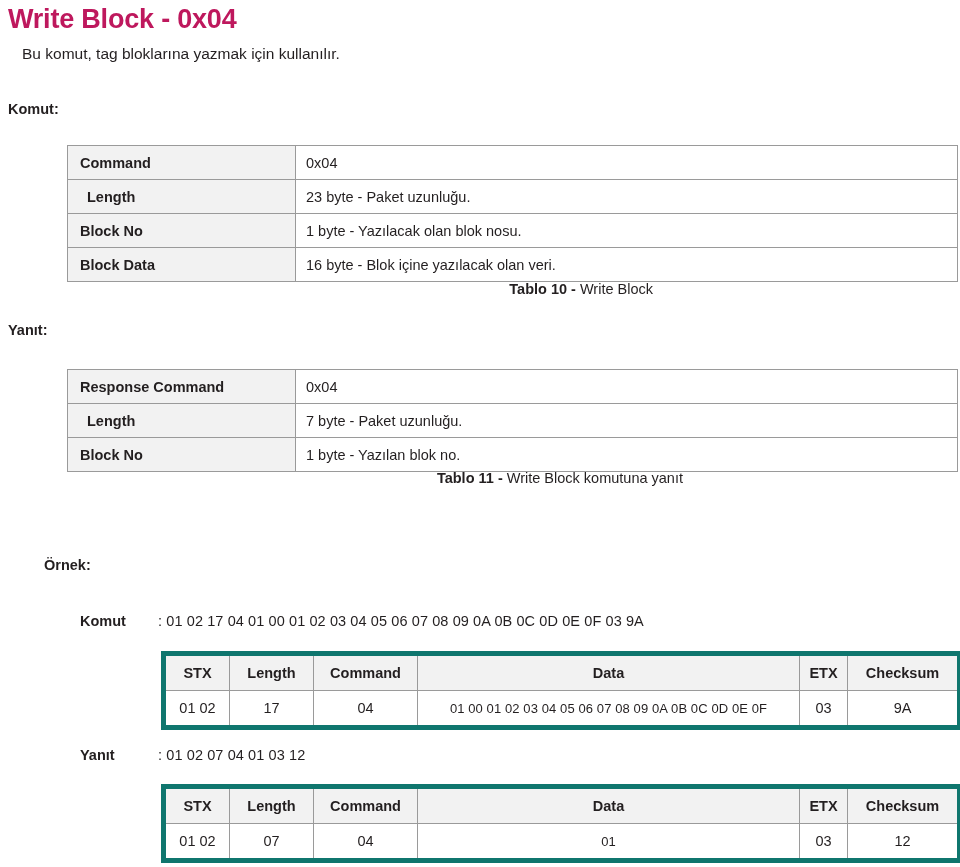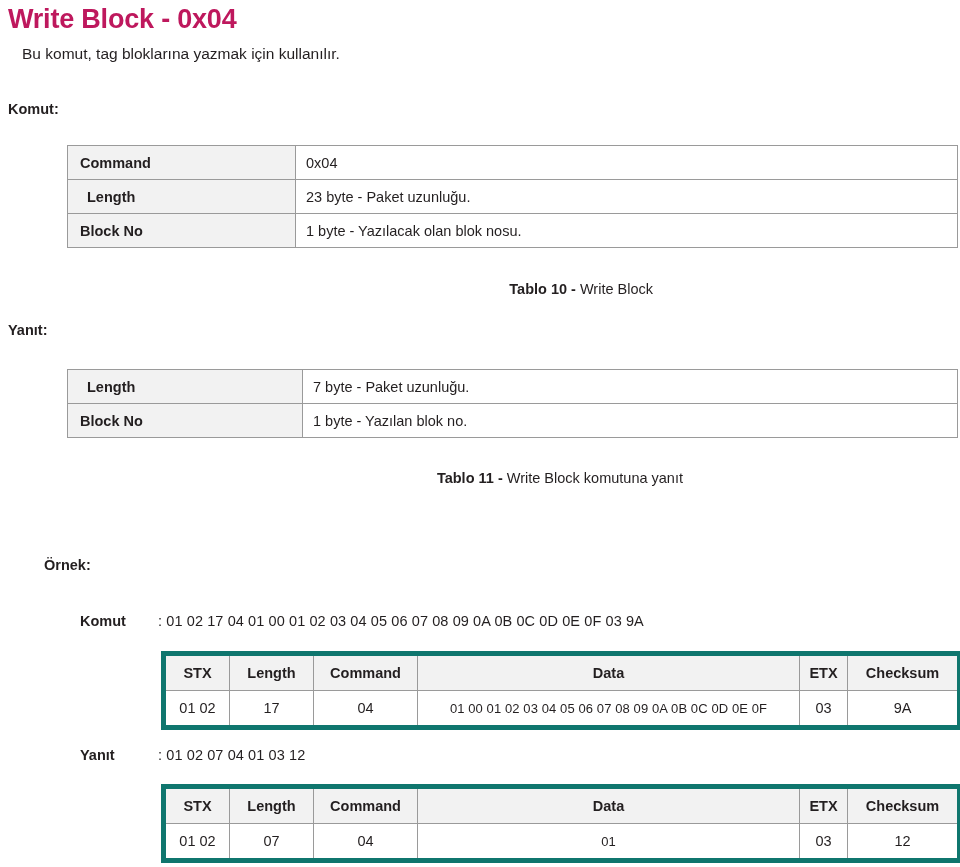--- a/index.html
+++ b/index.html
@@ -164,29 +164,37 @@
       <td class="val">0x04</td>
     </tr>
     <tr>
       <td class="key indented">Length</td>
       <td class="val">23 byte - Paket uzunluğu.</td>
     </tr>
     <tr>
       <td class="key">Block No</td>
       <td class="val">1 byte - Yazılacak olan blok nosu.</td>
     </tr>
+    <tr>
+      <td class="key">Block Data</td>
+      <td class="val">16 byte - Blok içine yazılacak olan veri.</td>
+    </tr>
   </tbody>
 </table>
 
 <div class="abs caption" id="caption-tablo-10"><b>Tablo 10 -</b><span> Write Block</span></div>
 
 <div class="abs section-label" id="label-yanit">Yanıt:</div>
 
 <table class="spec-table" id="spec-table-response">
   <tbody>
+    <tr>
+      <td class="key">Response Command</td>
+      <td class="val">0x04</td>
+    </tr>
     <tr>
       <td class="key indented">Length</td>
       <td class="val">7 byte - Paket uzunluğu.</td>
     </tr>
     <tr>
       <td class="key">Block No</td>
       <td class="val">1 byte - Yazılan blok no.</td>
     </tr>
   </tbody>
 </table>

